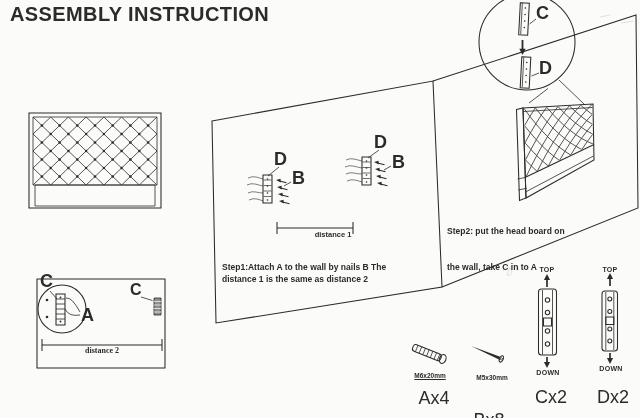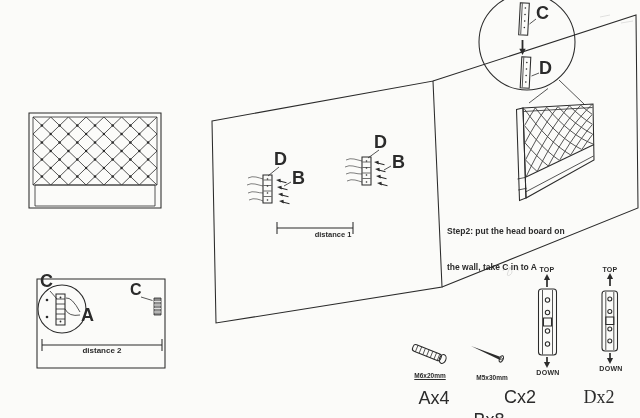--- a/index.html
+++ b/index.html
@@ -474,27 +474,30 @@
       <rect class="ln" x="605.8" y="317" width="8" height="7.5"></rect>
       <circle class="ln" cx="609.8" cy="329" r="2"></circle>
       <circle class="ln" cx="609.8" cy="341" r="2"></circle>
       <g>
         <line x1="610" y1="353" x2="610" y2="360" stroke="var(--ink)" stroke-width="1.7"></line>
         <polygon class="fill" points="610,364 606.9,358 613.1,358"></polygon>
       </g>
     </g>
   </svg>
 
-
+  <div class="txt t-title" style="left:10px; top:4px;">ASSEMBLY INSTRUCTION</div>
+
+  <div class="txt t-step" style="left:222px; top:263px;">Step1:Attach A to the wall by nails B The</div>
+  <div class="txt t-step" style="left:222px; top:275px;">distance 1 is the same as distance 2</div>
 
   <div class="txt t-step" style="left:447px; top:227px;">Step2: put the head board on</div>
   <div class="txt t-step" style="left:447px; top:239px;margin-top:24px;">the wall, take C in to A</div>
 
   <div class="txt t-dim ctr" style="left:315px; top:231px;padding-left:36px;">distance 1</div>
-  <div class="txt t-dim ctr" style="left:102px; top:347px; font-size:8px;">distance 2</div>
+  <div class="txt t-dim ctr" style="left:102px; top:347px; font-size:8px;font-family:Liberation Serif, serif;">distance 2</div>
 
   <div class="txt t-letter" style="left:274px; top:150px;">D</div>
   <div class="txt t-letter" style="left:292px; top:169px;">B</div>
   <div class="txt t-letter" style="left:374px; top:133px;">D</div>
   <div class="txt t-letter" style="left:392px; top:153px;">B</div>
   <div class="txt t-letter" style="left:536px; top:4px;">C</div>
   <div class="txt t-letter" style="left:539px; top:59px;">D</div>
   <div class="txt t-letter" style="left:40px; top:272px;">C</div>
   <div class="txt t-letter" style="left:81px; top:306px;">A</div>
   <div class="txt t-letter-sm" style="left:130px; top:282px;">C</div>
@@ -502,15 +505,15 @@
   <div class="txt t-tiny ctr" style="left:547px; top:266px;">TOP</div>
   <div class="txt t-tiny ctr" style="left:610px; top:266px;">TOP</div>
   <div class="txt t-tiny ctr" style="left:548px; top:369px;">DOWN</div>
   <div class="txt t-tiny ctr" style="left:611px; top:365px;">DOWN</div>
 
   <div class="txt t-spec t-spec-u ctr" style="left:430px; top:373px;">M6x20mm</div>
   <div class="txt t-spec ctr" style="left:492px; top:375px;">M5x30mm</div>
 
   <div class="txt t-qty ctr" style="left:434px; top:389px;">Ax4</div>
   <div class="txt t-qty ctr" style="left:489px; top:411px;">Bx8</div>
-  <div class="txt t-qty ctr" style="left:520px; top:388px;">Cx2</div>
-  <div class="txt t-qty ctr" style="left:599px; top:388px;font-family:Liberation Serif, serif;">Dx2</div>
+  <div class="txt t-qty ctr" style="left:551px; top:388px;">Cx2</div>
+  <div class="txt t-qty ctr" style="left:613px; top:388px;">Dx2</div>
 </div>
 
 </body></html>

